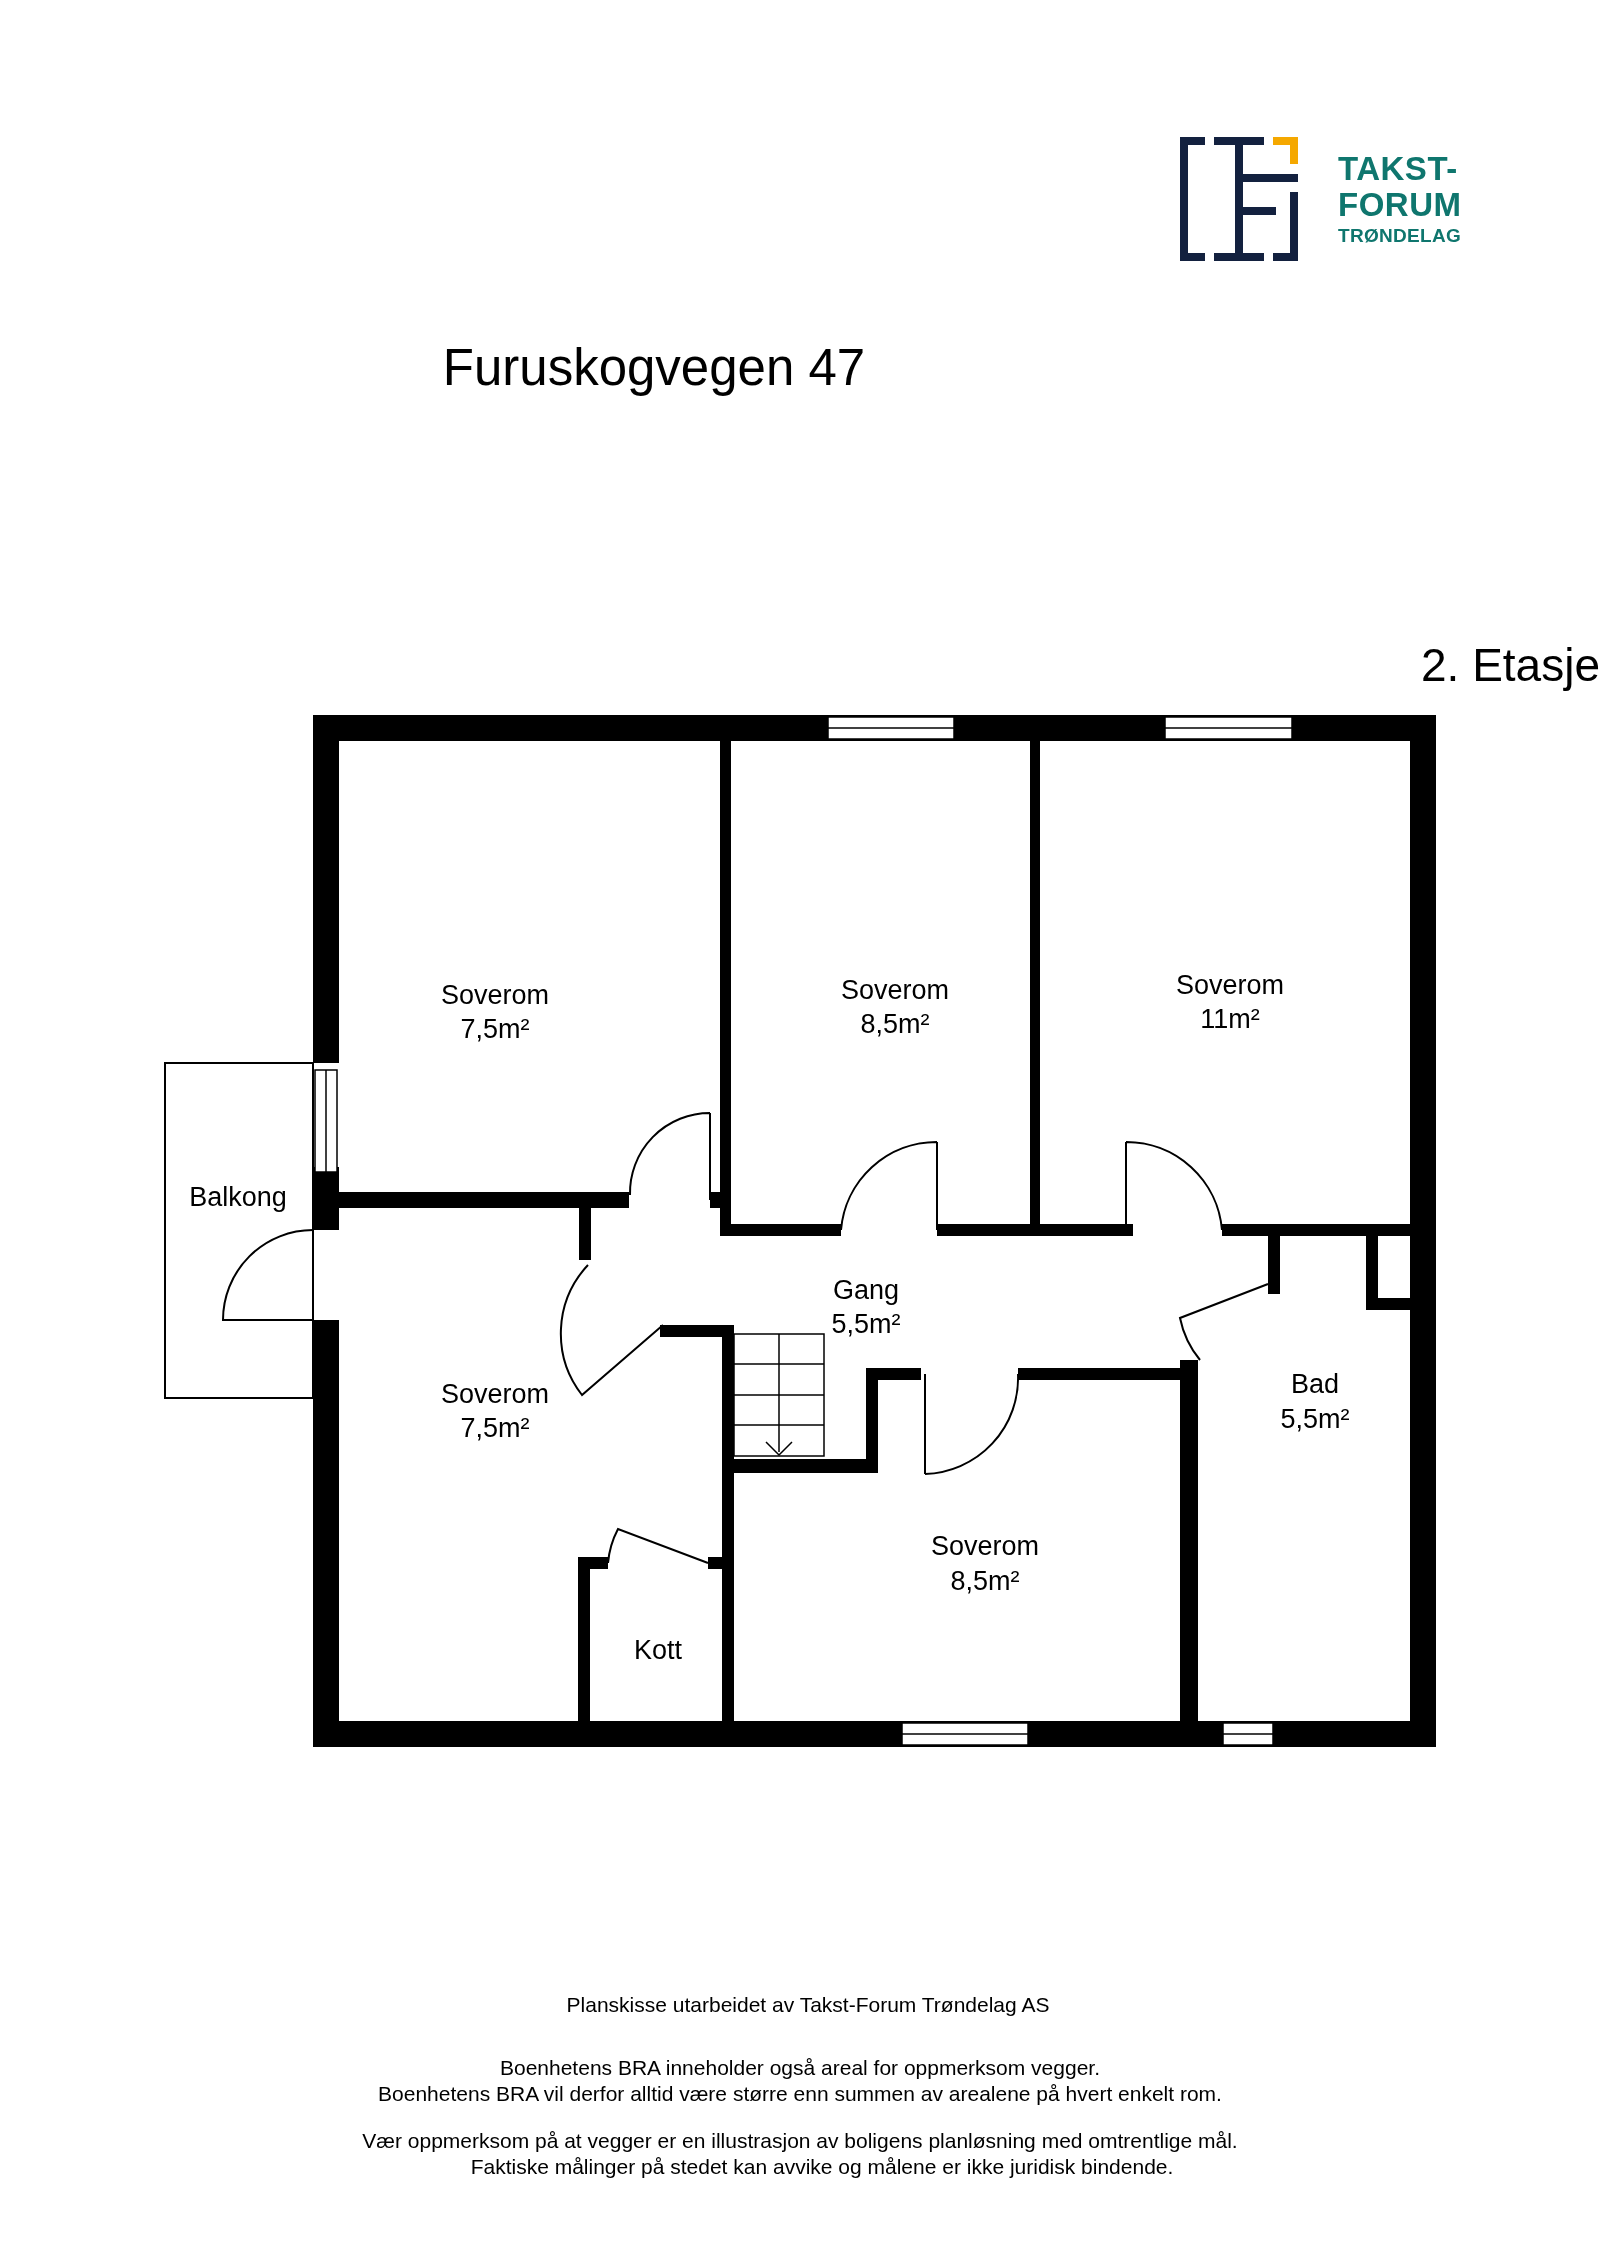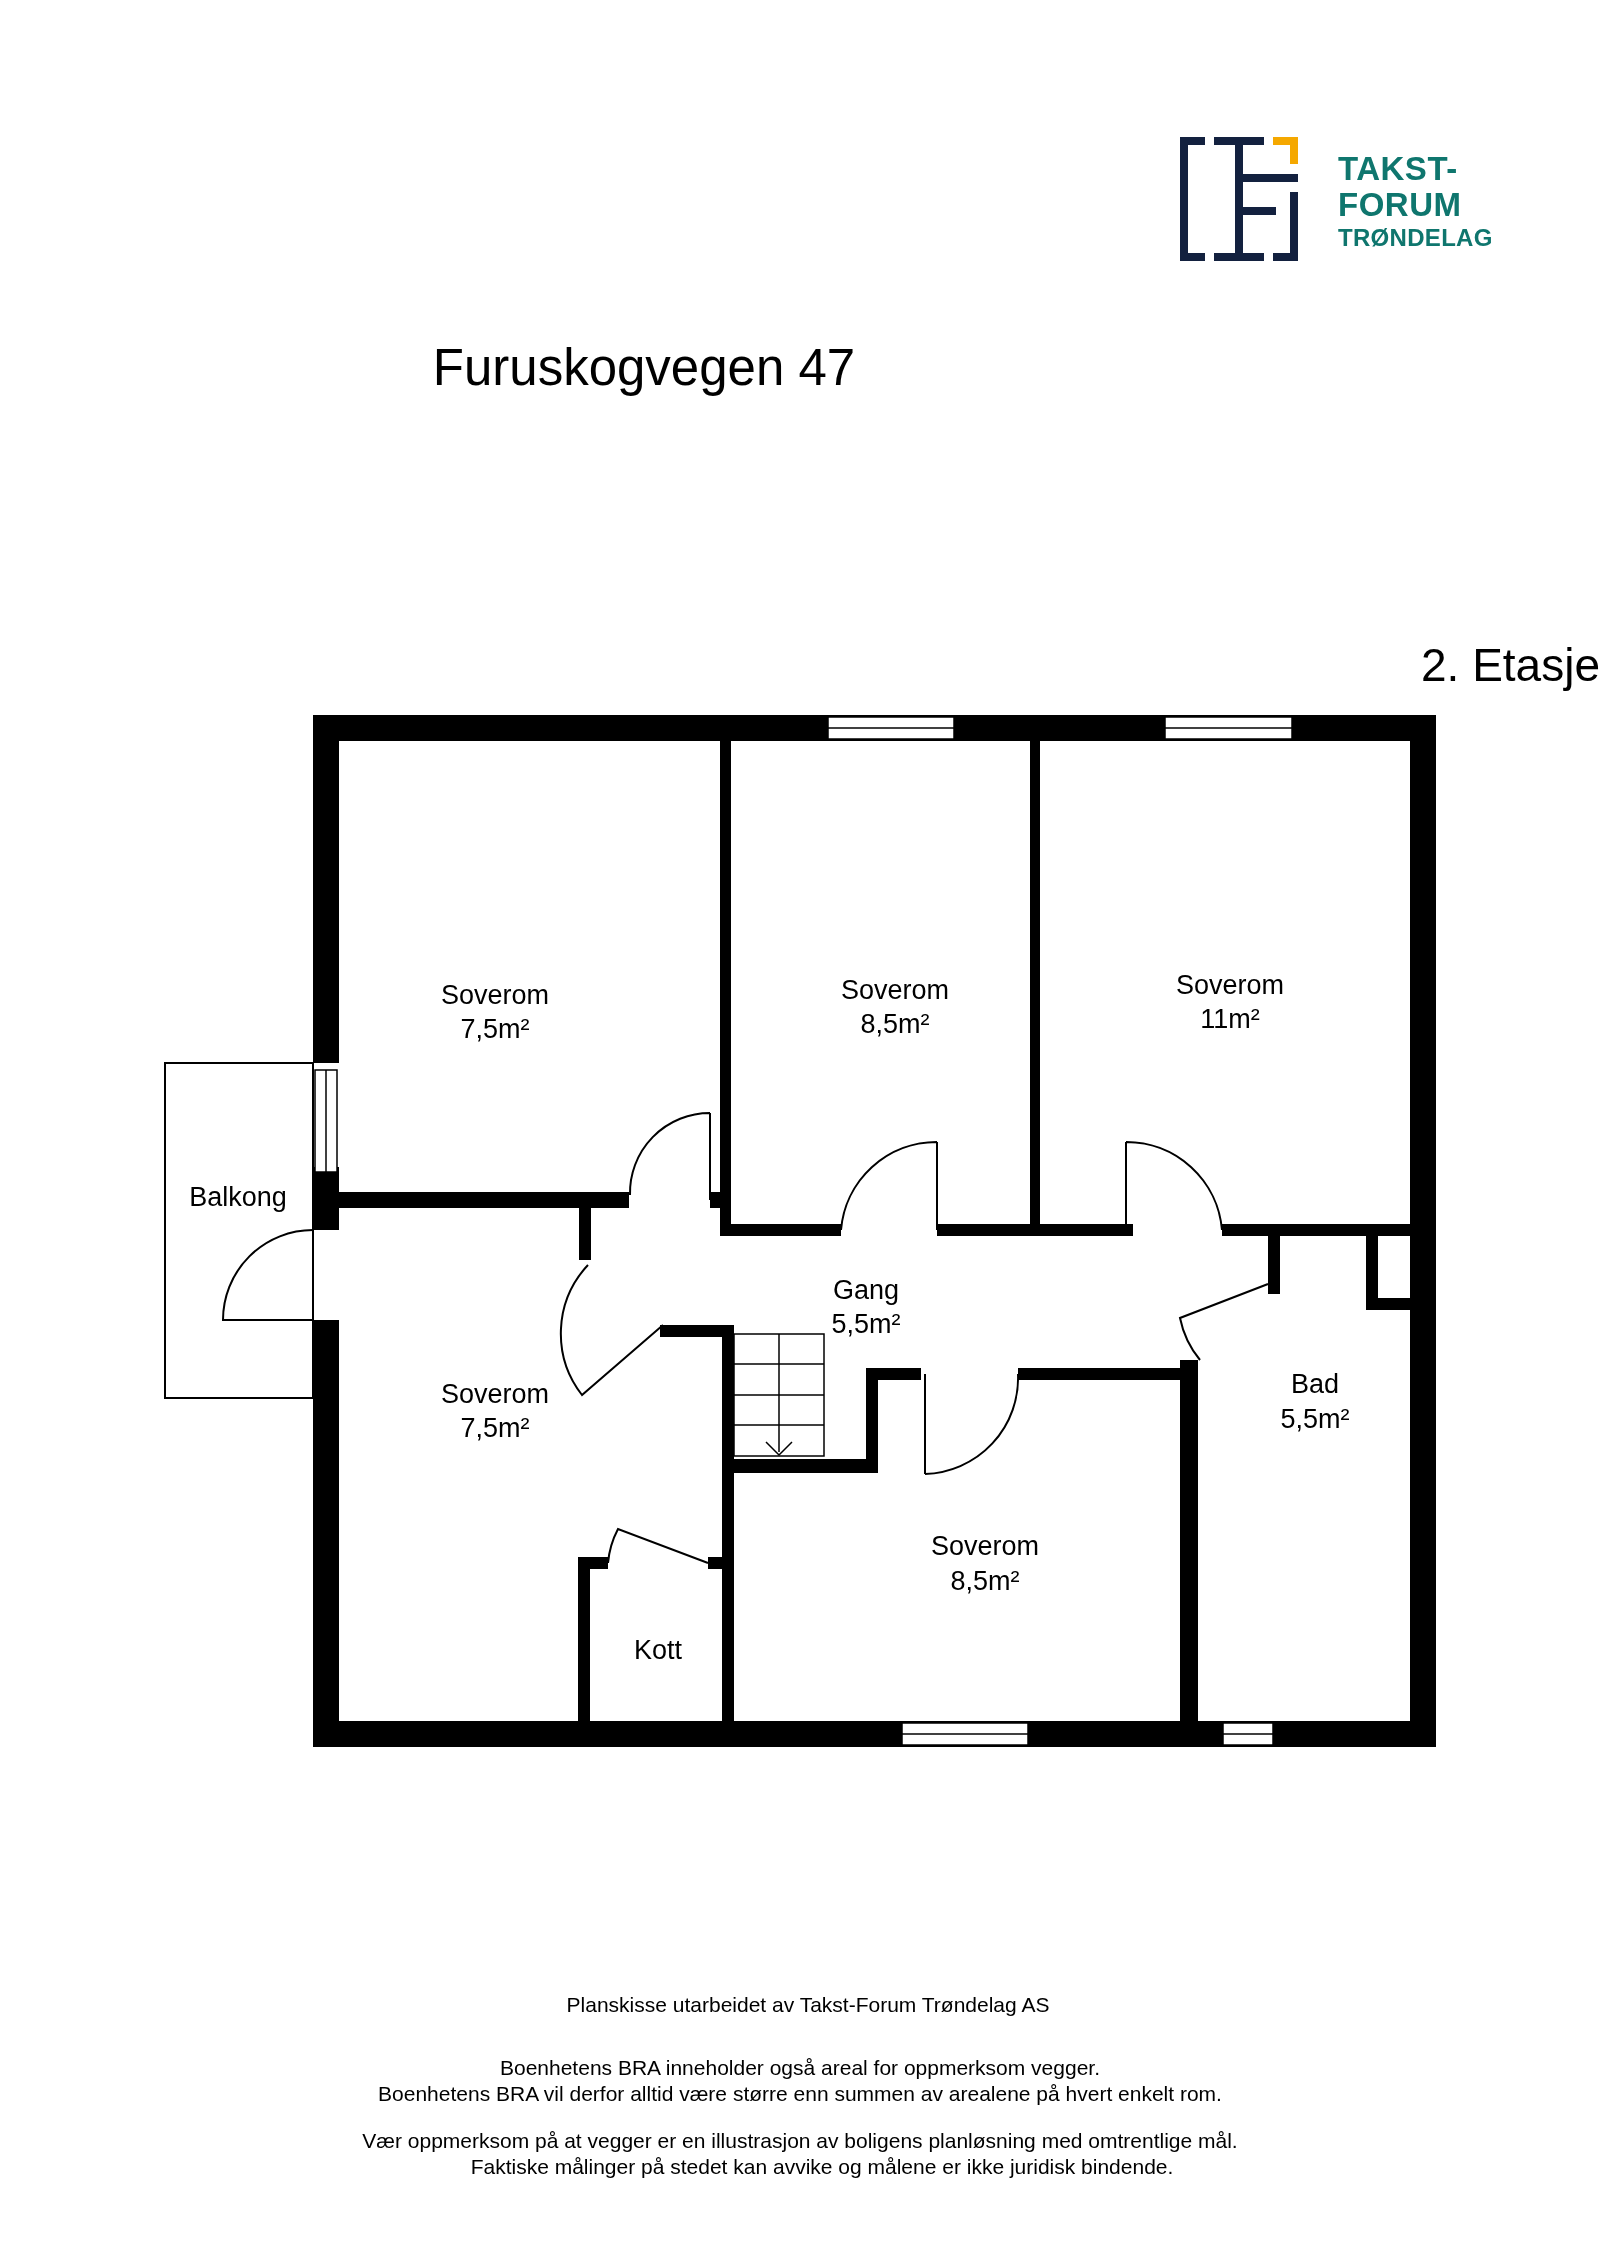--- a/index.html
+++ b/index.html
@@ -3,22 +3,22 @@
   <meta charset="utf-8">
   <style>
     html, body { margin: 0; padding: 0; background: #ffffff; }
     body { width: 1600px; height: 2263px; position: relative; overflow: hidden;
            font-family: "Liberation Sans", sans-serif; color: #000; }
     .logo { position: absolute; left: 1180px; top: 134px; width: 320px; height: 130px; }
     .logo-text { position: absolute; left: 158px; top: 18px; color: #0f766e;
                  font-family: "Liberation Sans", sans-serif; font-weight: 700; line-height: 1; }
     .logo-l1, .logo-l2 { font-size: 33px; letter-spacing: 0.5px; display: block; }
     .logo-l2 { margin-top: 3px; }
-    .logo-l3 { font-size: 24px; display: block; margin-top: 5px; letter-spacing: 0.3px; }
-    .title { position: absolute; left: 0; width: 1288px; top: 338px; text-align: center;
+    .logo-l3 { font-size: 19px; display: block; margin-top: 5px; letter-spacing: 0.3px; }
+    .title { position: absolute; left: 10px; width: 1288px; top: 338px; text-align: center;
              font-size: 51px; font-weight: 400; }
     .subtitle { position: absolute; left: 0; width: 1600px; top: 638px; text-align: right;
                 font-size: 46px; }
     .plan { position: absolute; left: 0; top: 0; width: 1600px; height: 2263px; }
     .room-label { font-family: "Liberation Sans", sans-serif; font-size: 27px; fill: #000; }
     .footer { position: absolute; left: 0; width: 1600px; text-align: center; font-size: 21px; line-height: 26px; }
   </style>
 </head>
 <body>
 

